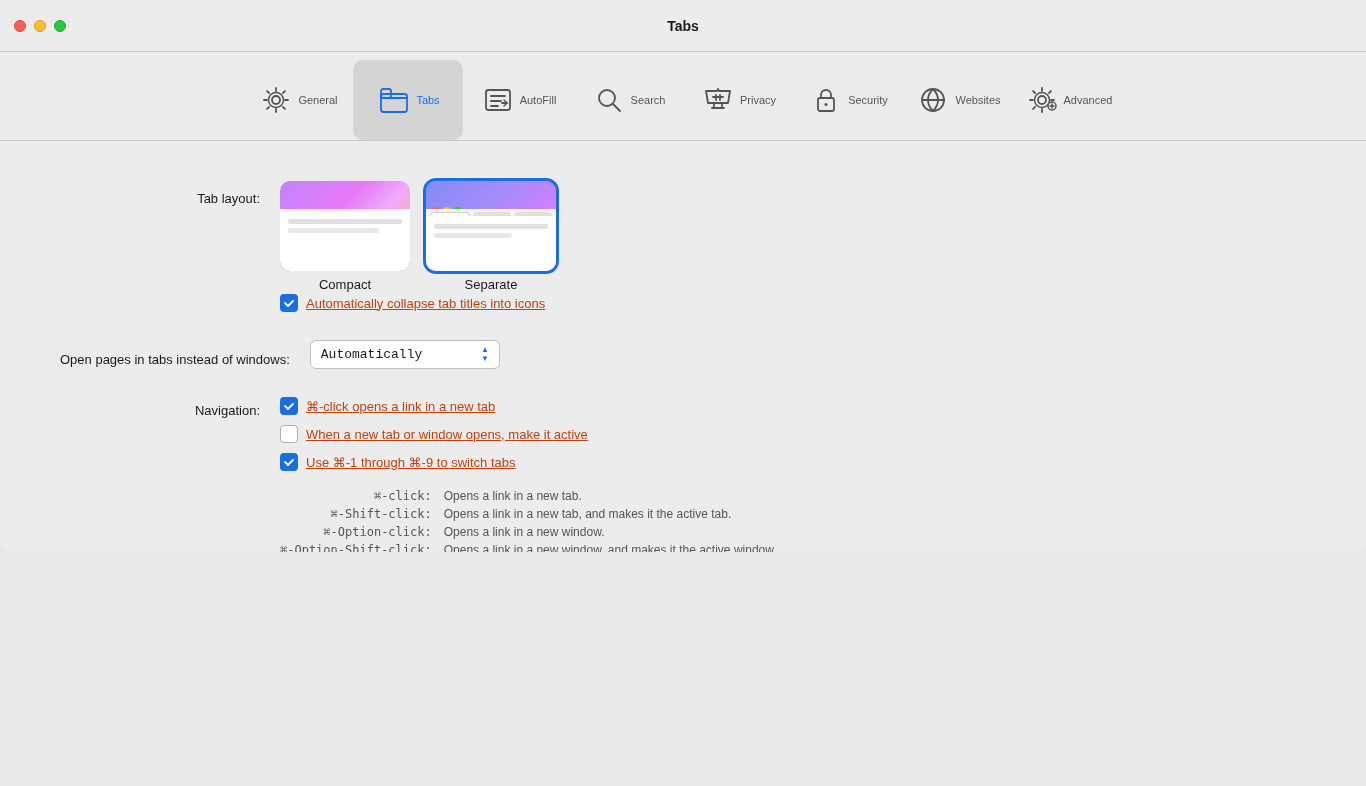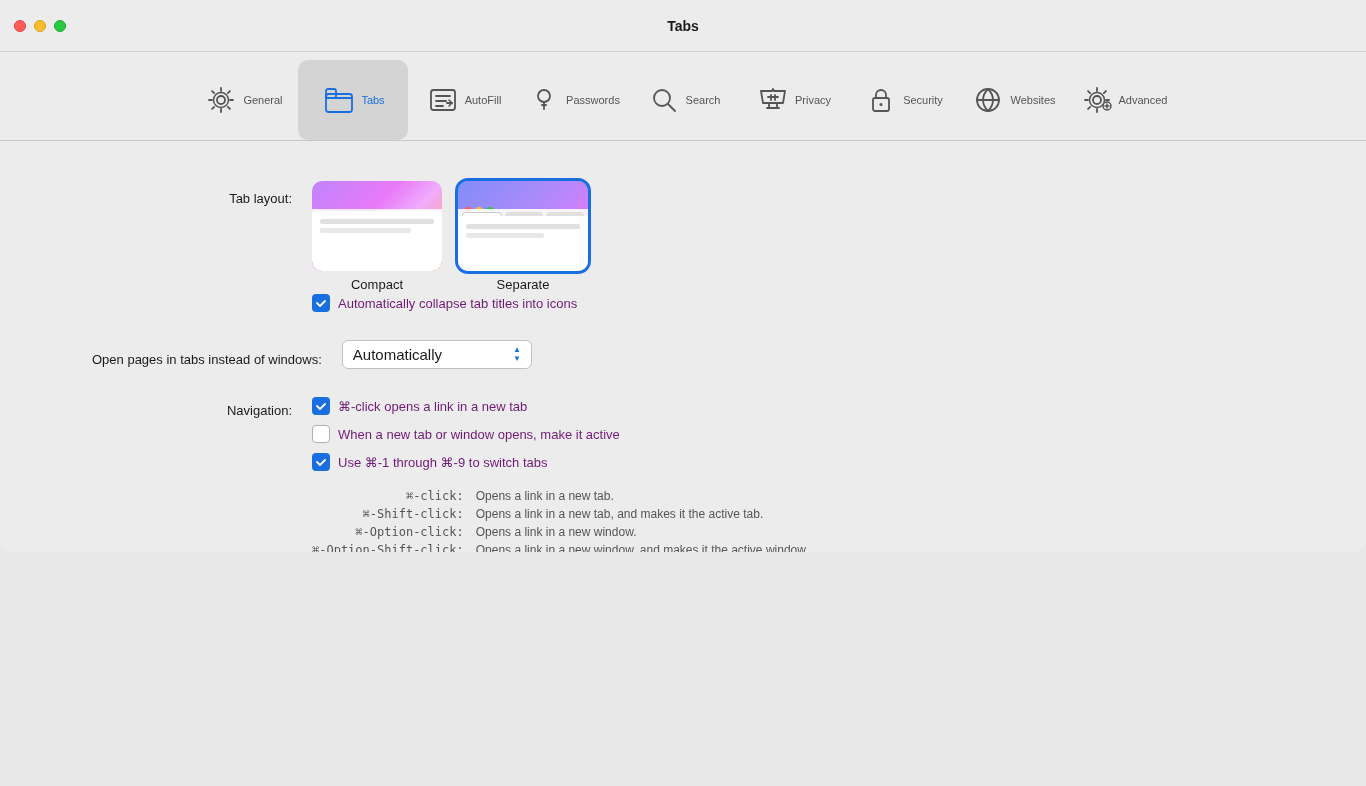--- a/index.html
+++ b/index.html
@@ -128,21 +128,20 @@
       flex: 1;
       padding: 40px 60px;
       overflow-y: auto;
     }
 
     
     .settings-section {
       display: flex;
       flex-direction: column;
       gap: 28px;
-      margin-left: 32px;
     }
 
     
     .setting-row {
       display: flex;
       align-items: flex-start;
       gap: 20px;
     }
 
     .setting-label {
@@ -314,40 +313,42 @@
       background: #1a6fe0;
       border: none;
     }
     .checkbox.unchecked {
       background: #fff;
       border: 1.5px solid #b0b0b0;
     }
 
     .checkbox-label {
       font-size: 13px;
-      color: #701a75;
+      color: #c2410c;
+      text-decoration: underline;
     }
 
     
     .select-dropdown {
       display: flex;
       align-items: center;
       background: #fff;
       border: 1px solid #c0c0c0;
       border-radius: 6px;
       padding: 5px 10px;
       gap: 8px;
       cursor: pointer;
       min-width: 190px;
     }
 
     .select-value {
-      font-size: 15px;
+      font-size: 13px;
       color: #1a1a1a;
       flex: 1;
+      font-family: Liberation Mono, monospace;
     }
 
     .select-arrows {
       display: flex;
       flex-direction: column;
       gap: 1px;
     }
 
     .select-arrows span {
       font-size: 8px;
@@ -434,29 +435,20 @@
         <svg class="icon-svg" viewBox="0 0 32 32">
           <rect x="4" y="6" width="24" height="20" rx="2.5"></rect>
           <path d="M9 12h14M9 17h10M9 22h7"></path>
           <path d="M22 22l3-3-3-3" stroke-width="1.5"></path>
           <path d="M25 19h-5"></path>
         </svg>
       </div>
       <span class="item-label">AutoFill</span>
     </div>
 
-    <div class="toolbar-item">
-      <div class="icon-wrap">
-        <svg class="icon-svg" viewBox="0 0 32 32">
-          <circle cx="16" cy="12" r="6"></circle>
-          <path d="M16 18v3M14 21h4M16 21v4"></path>
-        </svg>
-      </div>
-      <span class="item-label">Passwords</span>
-    </div>
 
     <div class="toolbar-item">
       <div class="icon-wrap">
         <svg class="icon-svg" viewBox="0 0 32 32">
           <circle cx="14" cy="14" r="8"></circle>
           <line x1="20" y1="20" x2="27" y2="27"></line>
         </svg>
       </div>
       <span class="item-label">Search</span>
     </div>

